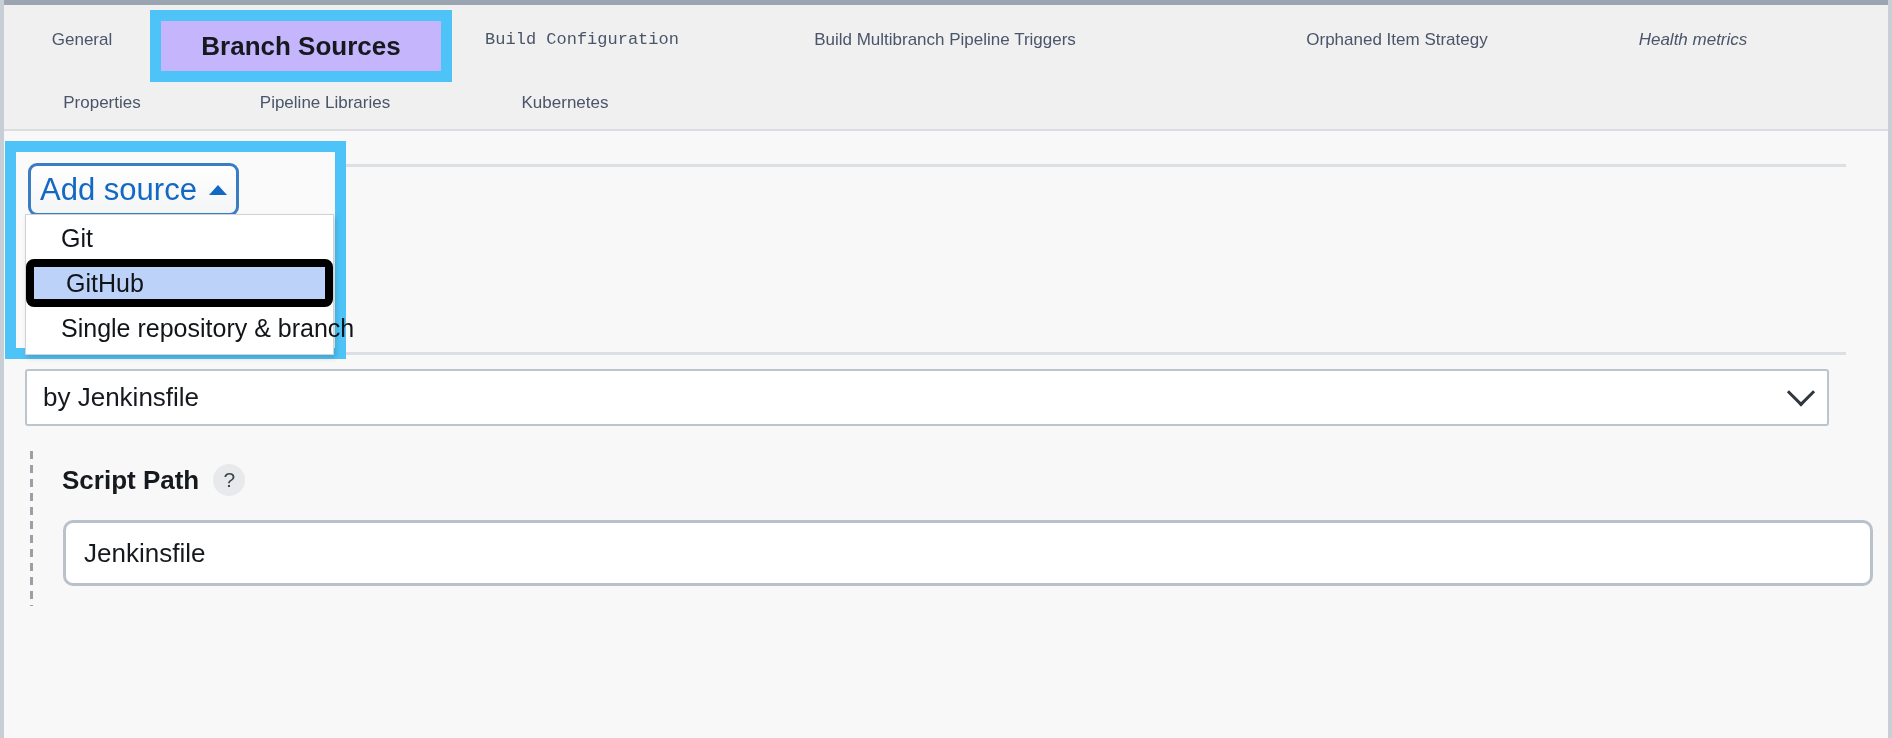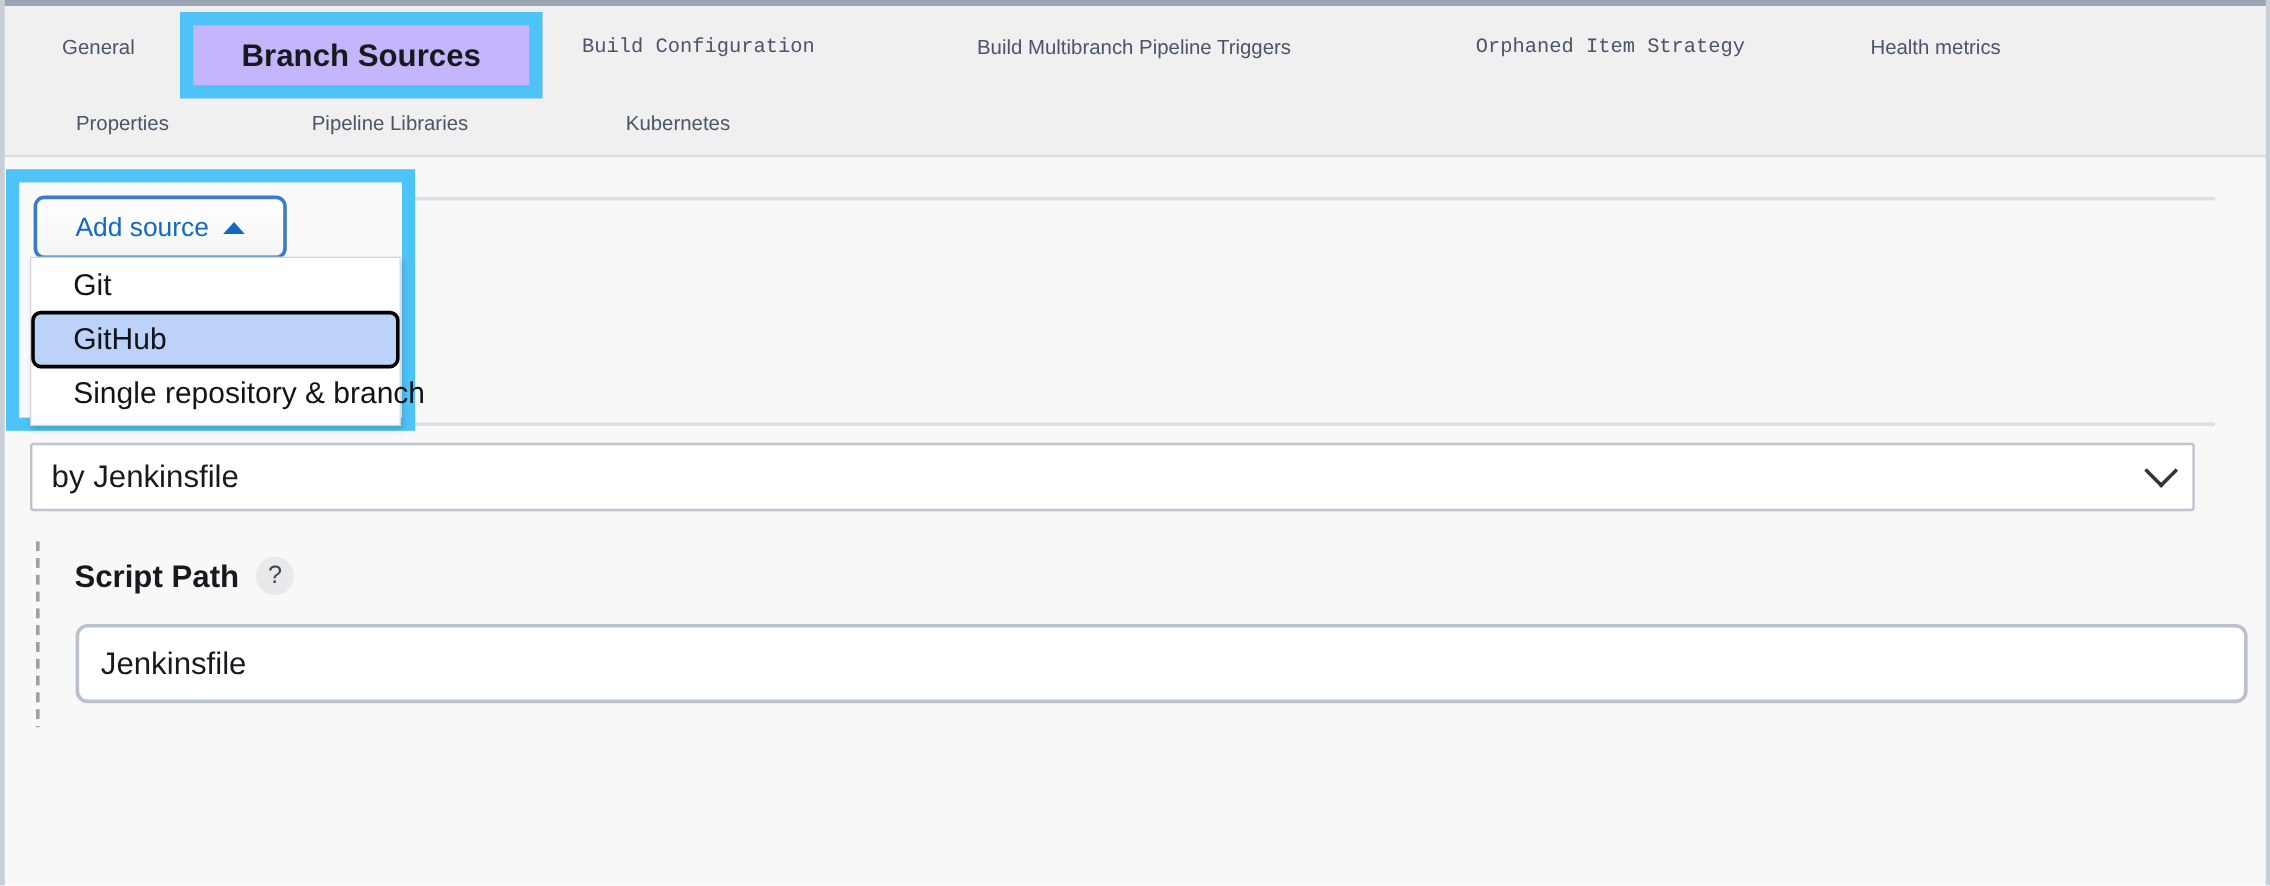--- a/index.html
+++ b/index.html
@@ -105,21 +105,21 @@
   }
 
   .add-source-btn {
     position: absolute;
     left: 12px; top: 11px;
     width: 211px; height: 53px;
     border: 3px solid #3b7dc4;
     border-radius: 9px;
     background: linear-gradient(#ffffff, #f4f5f6);
     color: #1268c3;
-    font-size: 22px;
+    font-size: 31px;
     display: flex;
     align-items: center;
     justify-content: center;
     gap: 12px;
     cursor: pointer;
   }
   .caret-up {
     width: 0; height: 0;
     border-left: 9px solid transparent;
     border-right: 9px solid transparent;
@@ -145,21 +145,21 @@
     font-size: 25px;
     color: #111418;
     cursor: pointer;
     white-space: nowrap;
   }
   .mi-0 { top: 1px; }
   .mi-1 { top: 44px; }
   .mi-2 { top: 91px; }
   .menu-item.selected {
     background: #bdd2f8;
-    border: 3px solid #000000;
+    border: 8px solid #000000;
     border-radius: 8px;
     height: 48px;
     padding-left: 32px;
   }
 
   
   .mode-select {
     position: absolute;
     left: 21px; top: 236px;
     width: 1804px; height: 57px;
@@ -247,23 +247,23 @@
   <div class="edge-right"></div>
 
   <div class="tabbar">
 
     <div class="tab tab-row1" style="left:30px;width:96px;">General</div>
 
     <div class="tab tab-row1" style="left:452px;width:252px;font-family:Liberation Mono, monospace;">Build Configuration</div>
 
     <div class="tab tab-row1" style="left:706px;width:470px;">Build Multibranch Pipeline Triggers</div>
 
-    <div class="tab tab-row1" style="left:1168px;width:340px;font-family:Liberation Mono, monospace;">Orphaned Item Strategy</div>
-
-    <div class="tab tab-row1" style="left:1484px;width:250px;">Health metrics</div>
+    <div class="tab tab-row1" style="left:1223px;width:340px;">Orphaned Item Strategy</div>
+
+    <div class="tab tab-row1" style="left:1564px;width:250px;font-style:italic;">Health metrics</div>
 
     <div class="tab tab-row2" style="left:30px;width:136px;">Properties</div>
 
     <div class="tab tab-row2" style="left:196px;width:250px;">Pipeline Libraries</div>
 
     <div class="tab tab-row2" style="left:466px;width:190px;">Kubernetes</div>
 
     <div class="tab-ring">
       <div class="tab-ring-label">Branch Sources</div>
     </div>

